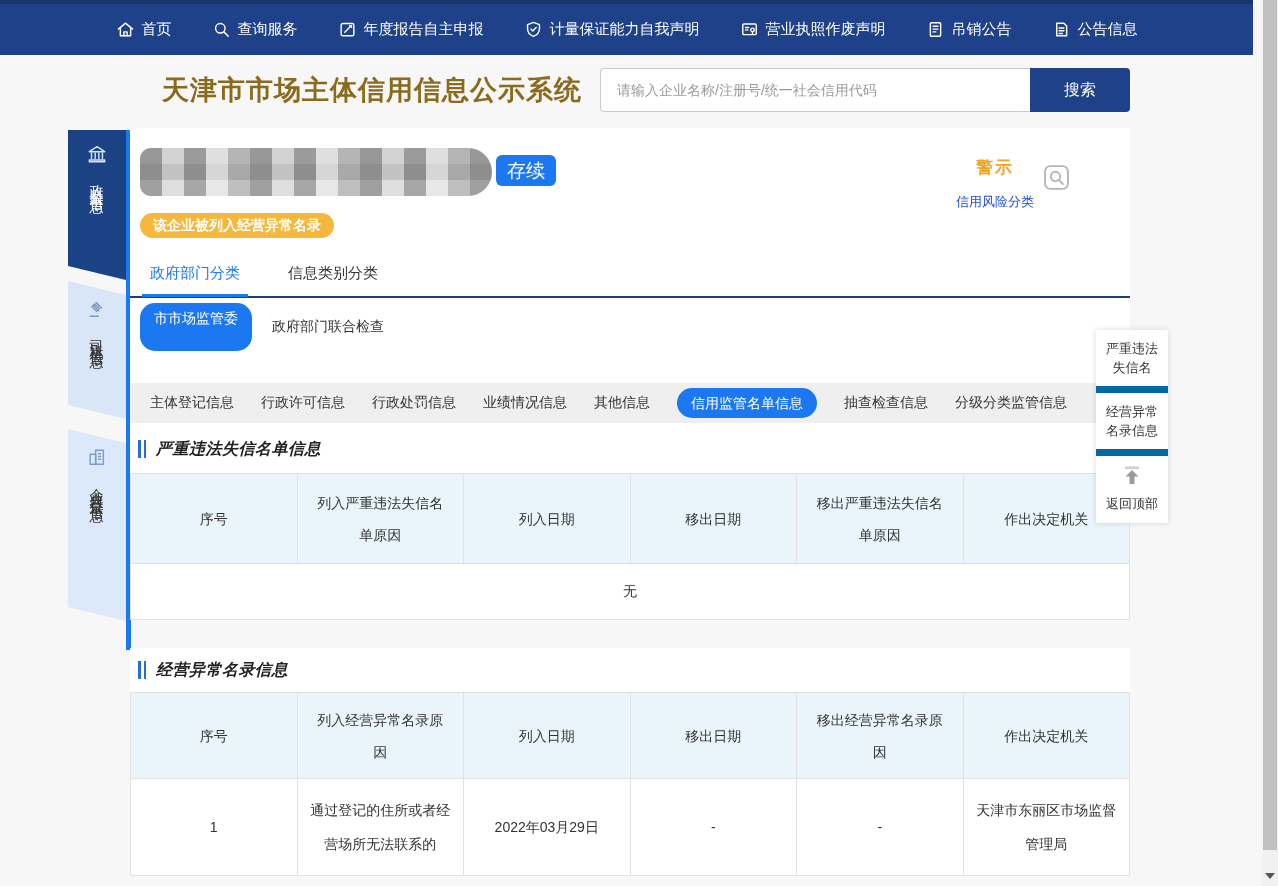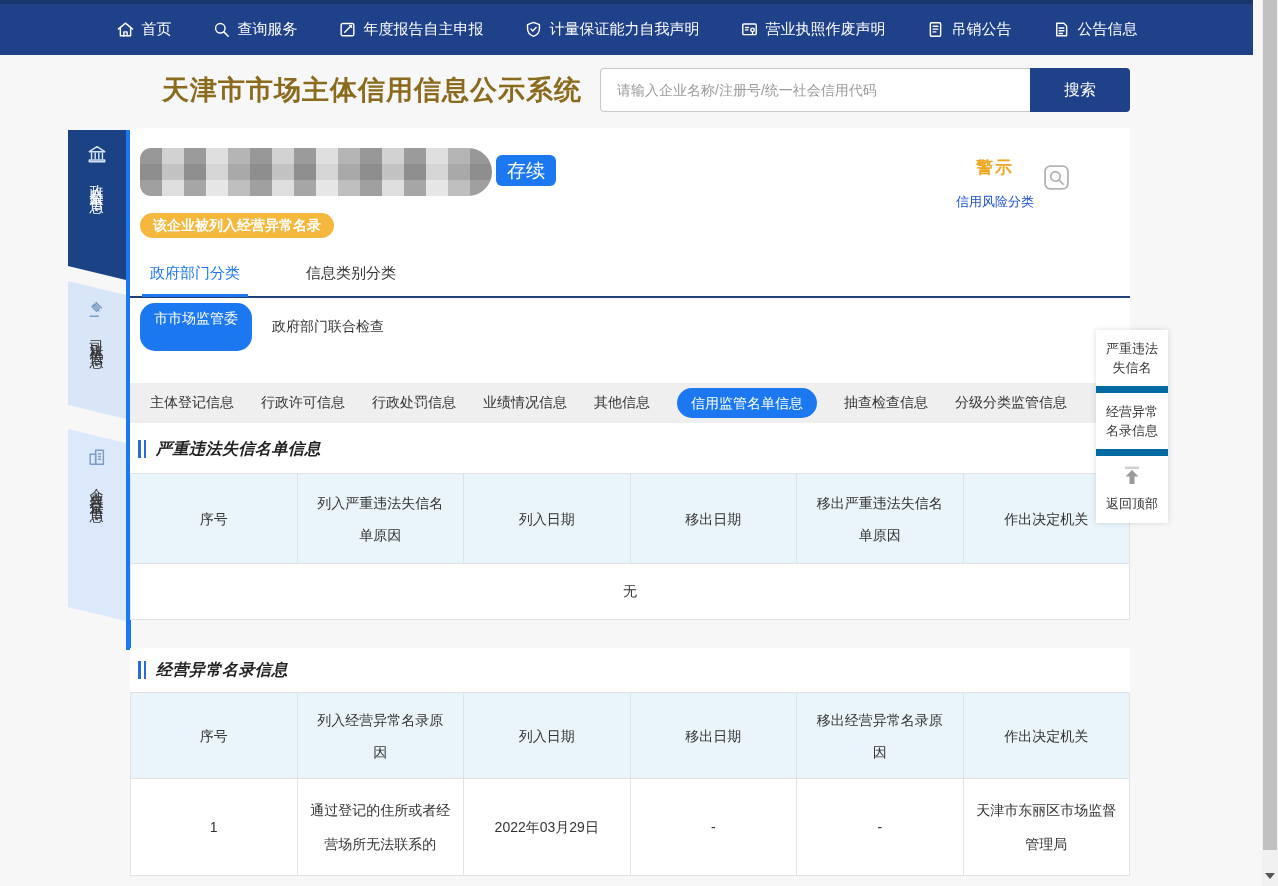--- a/index.html
+++ b/index.html
@@ -83,21 +83,21 @@
   .abnormal-badge {
     position:absolute; left:10px; top:85px; height:25px; line-height:25px;
     background:#f5b83c; color:#fff; font-size:14px; font-weight:700;
     padding:0 13px; border-radius:13px;
   }
   .risk { position:absolute; left:820px; top:28px; width:90px; text-align:center; }
   .risk-level { font-size:17px; font-weight:700; color:#efa51f; letter-spacing:2px; }
   .risk-label { margin-top:14px; font-size:13px; color:#1d4ed8; }
   .risk-icon { position:absolute; left:913px; top:36px; cursor:pointer; }
   
-  .cls-tabs { position:absolute; left:20px; top:132px; height:37px; display:flex; gap:66px; z-index:1; }
+  .cls-tabs { position:absolute; left:20px; top:132px; height:37px; display:flex; gap:48px; z-index:1; }
   .cls-tab { font-size:15px; color:#333; position:relative; cursor:pointer; padding-top:4px; }
   .cls-tab.active { color:#1b78f0; }
   .cls-tab.active::after { content:""; position:absolute; left:-8px; right:-8px; bottom:0; height:3px; background:#1b78f0; }
   .navy-line { position:absolute; left:0; top:168px; width:100%; height:2px; background:#1e3f77; }
   
   .dept-row { position:absolute; left:10px; top:184px; height:30px; display:flex; align-items:center; gap:20px; }
   .dept-pill {
     height:48px; line-height:30px; padding:0 14px; border-radius:15px;
     background:#1b78f0; color:#fff; font-size:14px; cursor:pointer;
   }

